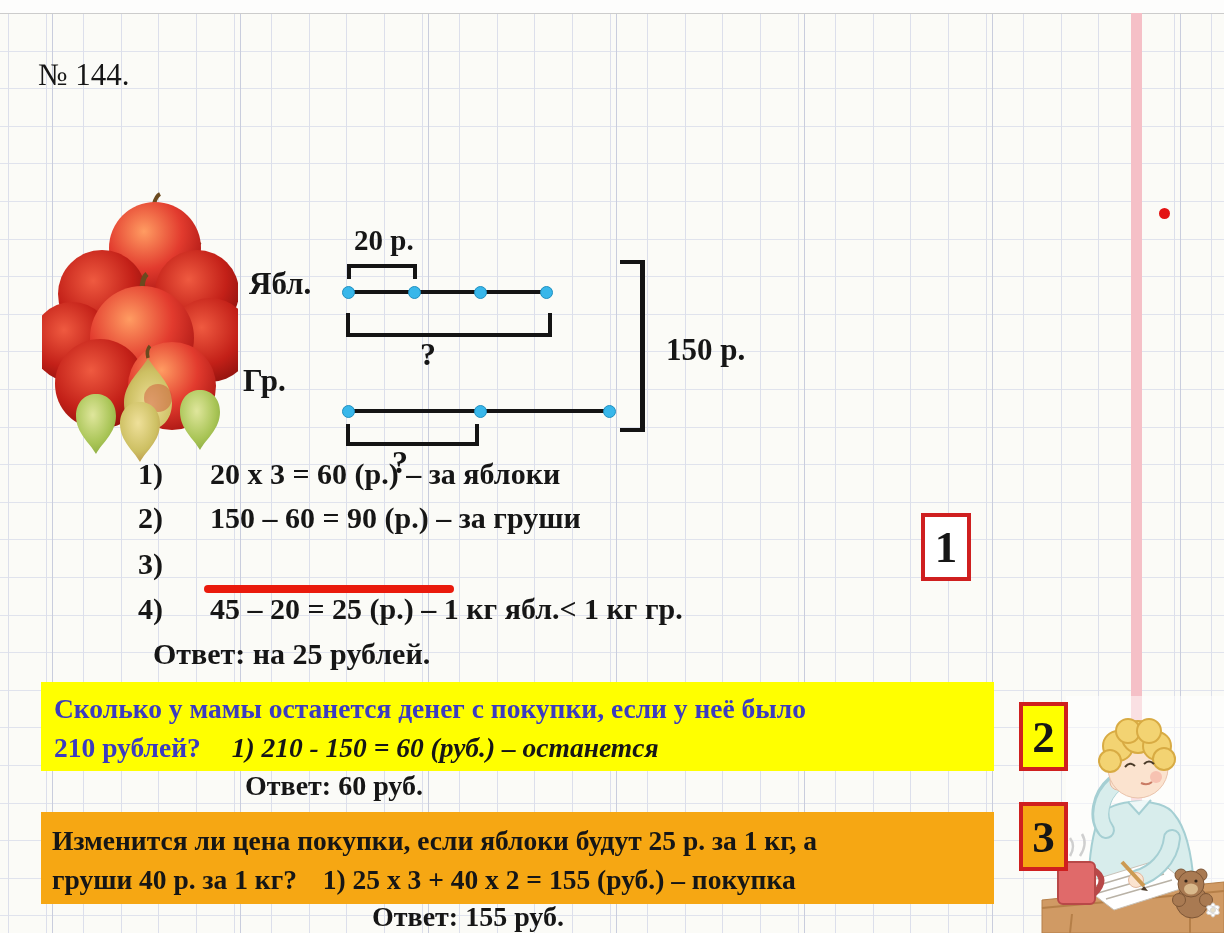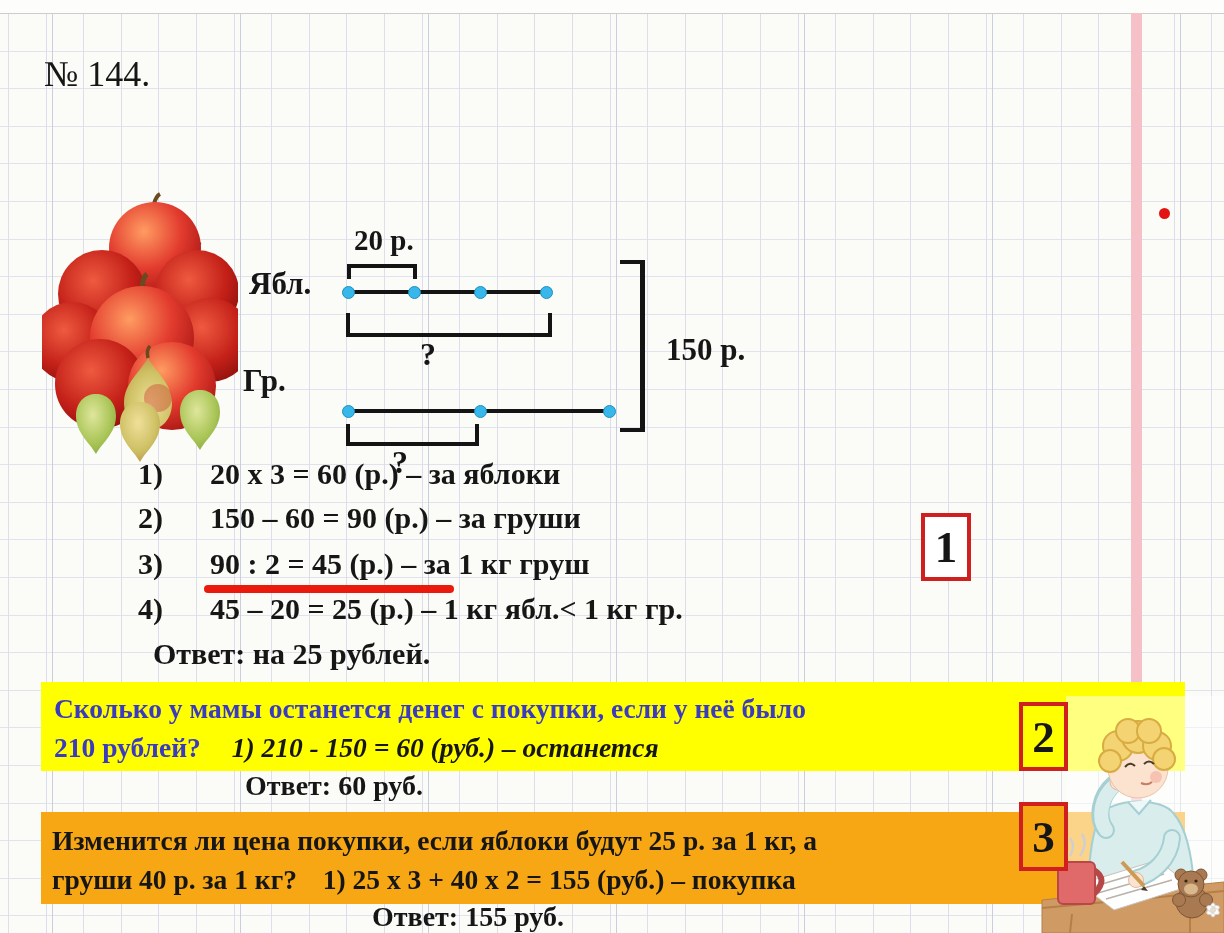--- a/index.html
+++ b/index.html
@@ -10,37 +10,37 @@
   #grid{position:absolute;inset:0;background-color:#fbfbf7;
     background-image:
       repeating-linear-gradient(to right,#c9cddd 0px,#c9cddd 1px,transparent 1px,transparent 188px),
       repeating-linear-gradient(to right,#dcdfeb 0px,#dcdfeb 1px,transparent 1px,transparent 37.6px),
       repeating-linear-gradient(to bottom,#e0e3ed 0px,#e0e3ed 1px,transparent 1px,transparent 37.6px);
     background-position:52px 0,8px 0,0 13px;}
   #topband{position:absolute;left:0;top:0;width:100%;height:13px;background:#fdfdfc;border-bottom:1px solid #cccccc;}
   #pinkline{position:absolute;left:1131px;top:13px;width:11px;height:920px;background:#f5c0c7;}
   #reddot{position:absolute;left:1159px;top:208px;width:11px;height:11px;border-radius:50%;background:#e31313;}
   
-  #title{left:44px;top:50px;display:flex;font-size:36px;line-height:49px;}
+  #title{left:38px;top:50px;display:flex;font-size:31px;line-height:49px;}
   #title .num{width:128px;font-weight:400;}
   #title .lines{font-weight:700;}
   
   .dlabel{font-weight:700;font-size:31px;}
   .dnum{font-weight:700;font-size:29px;}
   .line{background:#141414;height:4px;}
   .dot{position:absolute;width:13px;height:13px;border-radius:50%;background:#38b7ea;border:1px solid #1f8fc0;box-sizing:border-box;}
   .brk-top{border-top:4px solid #141414;border-left:4px solid #141414;border-right:4px solid #141414;box-sizing:border-box;}
   .brk-bot{border-bottom:4px solid #141414;border-left:4px solid #141414;border-right:4px solid #141414;box-sizing:border-box;}
   .brk-right{border-top:4px solid #141414;border-bottom:4px solid #141414;border-right:5px solid #141414;box-sizing:border-box;}
   .qmark{font-weight:700;font-size:32px;}
   
   .step{font-weight:700;font-size:30px;}
   #underline3{left:204px;top:585px;width:250px;height:8px;background:#ea1a0c;border-radius:4px;}
   
-  .taskbox{left:41px;width:1144px;font-weight:700;font-size:27.5px;line-height:39px;}
+  .taskbox{left:41px;width:953px;font-weight:700;font-size:27.5px;line-height:39px;}
   #task2box{top:682px;height:89px;background:#ffff00;padding:7px 0 0 13px;box-sizing:border-box;}
   #task3box{top:812px;height:92px;background:#f6a713;padding:9px 0 4px 11px;box-sizing:border-box;}
   .blue{color:#3b3bc0;}
   .ansline{font-weight:700;font-size:28px;}
   
   .marker{position:absolute;display:flex;align-items:center;justify-content:center;
     border:4px solid #cf1f1f;box-sizing:border-box;font-weight:700;font-size:45px;}
   #marker1{left:921px;top:513px;width:50px;height:68px;background:#ffffff;}
   #marker2{left:1019px;top:702px;width:49px;height:69px;background:#ffff00;}
   #marker3{left:1019px;top:802px;width:49px;height:69px;background:#f6a713;}
@@ -126,21 +126,20 @@
   <div class="abs qmark" style="left:392px;top:444px;">?</div>
 
   <div class="abs brk-right" style="left:620px;top:260px;width:25px;height:172px;"></div>
   <div class="abs dlabel" style="left:658px;top:332px;margin-left:8px;">150 р.</div>
 
   <div class="abs step" style="left:138px;top:457px;">1)</div>
   <div class="abs step" style="left:210px;top:457px;">20 х 3 = 60 (р.) – за яблоки</div>
   <div class="abs step" style="left:138px;top:501px;">2)</div>
   <div class="abs step" style="left:210px;top:501px;">150 – 60 = 90 (р.) – за груши</div>
   <div class="abs step" style="left:138px;top:547px;">3)</div>
-  <div class="abs step" style="left:210px;top:547px;">90 : 2 = 45 (р.) – за 1 кг груш</div>
   <div id="underline3" class="abs"></div>
   <div class="abs step" style="left:138px;top:592px;">4)</div>
   <div class="abs step" style="left:210px;top:592px;">45 – 20 = 25 (р.) – 1 кг ябл.&lt; 1 кг гр.</div>
   <div class="abs step" style="left:153px;top:637px;">Ответ: на 25 рублей.</div>
 
   <div id="task2box" class="abs taskbox">
     <div>
       <span class="blue">Сколько у мамы останется денег с покупки, если у неё было</span>
     </div>
     <div>

